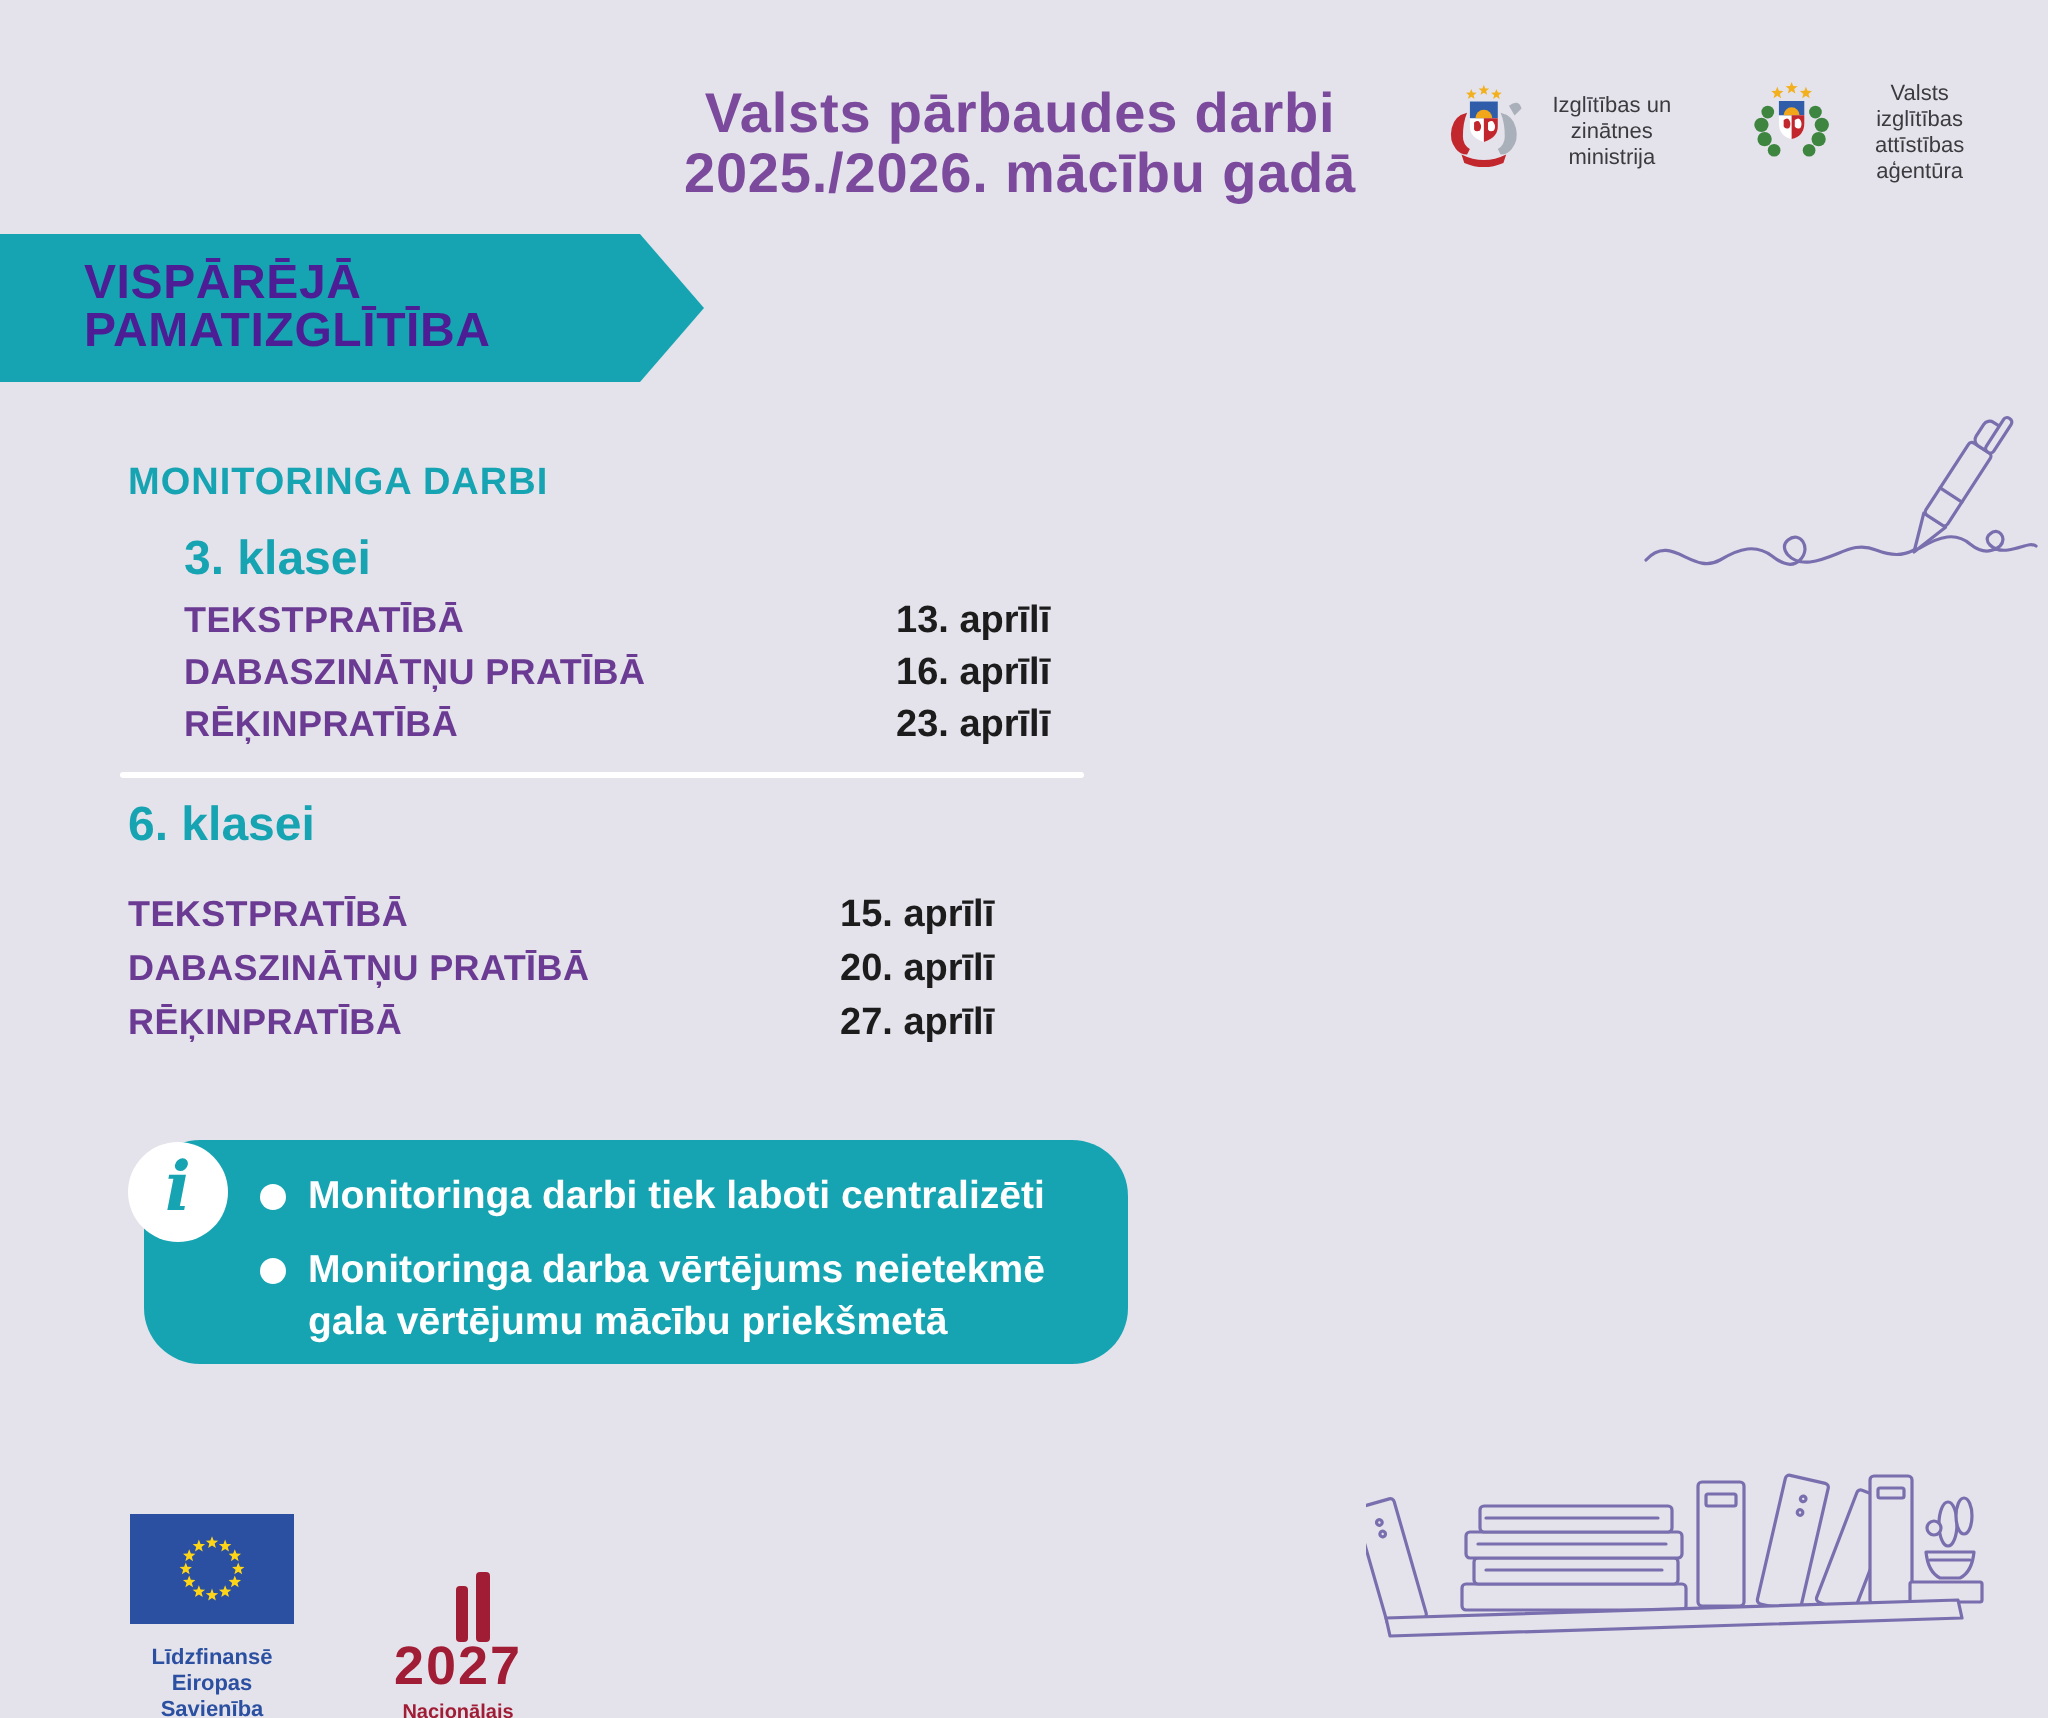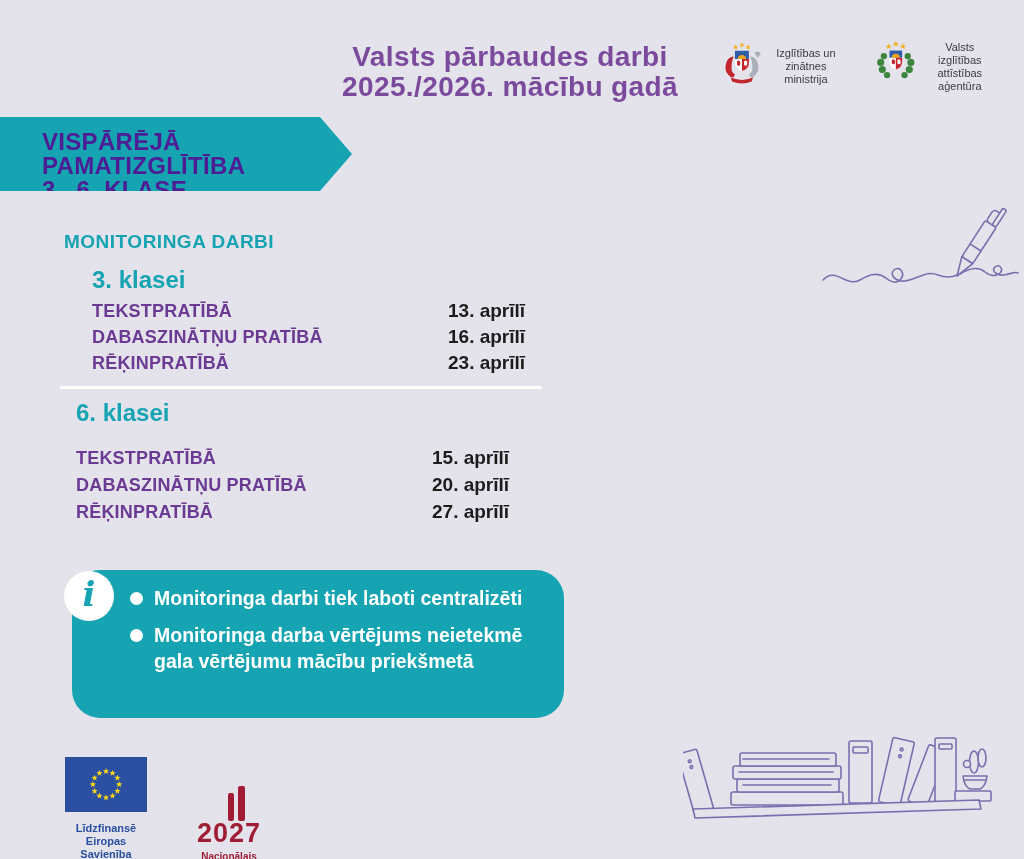--- a/index.html
+++ b/index.html
@@ -22,32 +22,32 @@
     color:#4c1d95;font-weight:bold;font-size:24px;line-height:24px;
     padding:13px 0 0 42px;box-sizing:border-box;letter-spacing:.3px;
   }
   
   .mon-heading{
     position:absolute;left:64px;top:231px;color:#16a4b2;
     font-size:19px;font-weight:bold;letter-spacing:.5px;
   }
   .grade{position:absolute;left:64px;width:480px;}
   .grade.g3{top:266px;margin-left:28px;}
-  .grade.g6{top:399px;margin-left:12px;}
+  .grade.g6{top:399px;}
   .grade-title{color:#16a4b2;font-size:24px;font-weight:bold;}
   .g3 .rows{margin-top:6px;}
   .g6 .rows{margin-top:20px;}
   .row{display:grid;grid-template-columns:356px 1fr;align-items:baseline;height:26px;}
   .g6 .row{height:27px;}
   .subject{color:#6b3b94;font-weight:bold;font-size:18px;letter-spacing:.2px;}
   .date{color:#1c1c1c;font-weight:bold;font-size:19px;}
   .divider{position:absolute;left:60px;top:386px;width:482px;height:3px;background:#ffffff;border-radius:2px;}
   
   .infobox{
-    position:absolute;left:72px;top:570px;width:492px;height:148px;background:#16a4b2;
+    position:absolute;left:72px;top:570px;width:492px;height:112px;background:#16a4b2;
     border-radius:28px;box-sizing:border-box;padding:15px 18px 0 58px;
   }
   .info-badge{
     position:absolute;left:64px;top:571px;width:50px;height:50px;border-radius:50%;
     background:#fff;display:flex;align-items:center;justify-content:center;z-index:2;
   }
   .info-badge span{
     font-family:"DejaVu Serif",serif;font-style:italic;font-weight:bold;
     font-size:34px;color:#16a4b2;line-height:1;margin-top:-5px;
   }
@@ -136,21 +136,20 @@
       </svg>
       <div class="gov-caption">
         <div>Valsts izglītības</div>
         <div>attīstības aģentūra</div>
       </div>
     </div>
   </div>
 
   <div class="banner">
     <div>VISPĀRĒJĀ PAMATIZGLĪTĪBA</div>
-    <div>3., 6. KLASE</div>
   </div>
 
   <svg class="pen-art" width="200" height="115" viewBox="0 0 200 115">
     <g stroke="#7a6fae" stroke-width="1.6" fill="none" stroke-linecap="round" stroke-linejoin="round">
       <path d="M3,100 C16,86 26,108 40,100 C50,94 58,92 66,98 C71,102 76,104 80,100 C86,94 80,85 74,90 C69,94 75,102 85,101 C99,99 106,90 118,95 C126,98 131,98 137,95"></path>
       <path d="M140,94 C150,88 158,86 165,92 C170,96 175,97 180,93 C184,89 179,83 175,87 C171,90 176,96 184,95 C191,94 195,91 198,93"></path>
       <g transform="translate(137,96) rotate(33)" fill="#e4e2eb">
         <path d="M0,0 L-6.5,-19 L6.5,-19 Z"></path>
         <rect x="-6.5" y="-62" width="13" height="43" rx="2"></rect>
         <line x1="-6.5" y1="-34" x2="6.5" y2="-34"></line>

